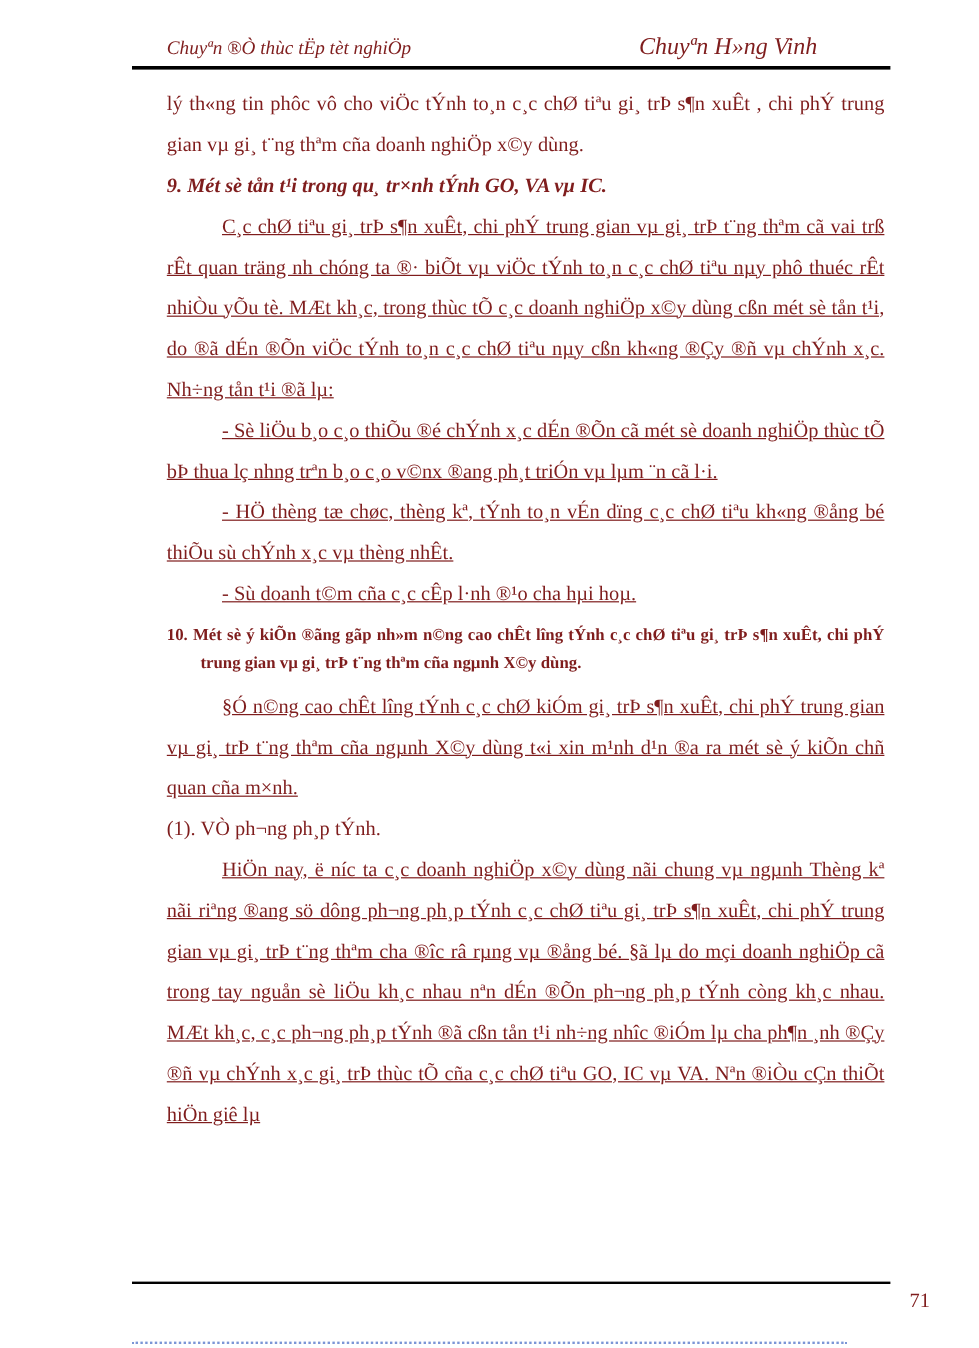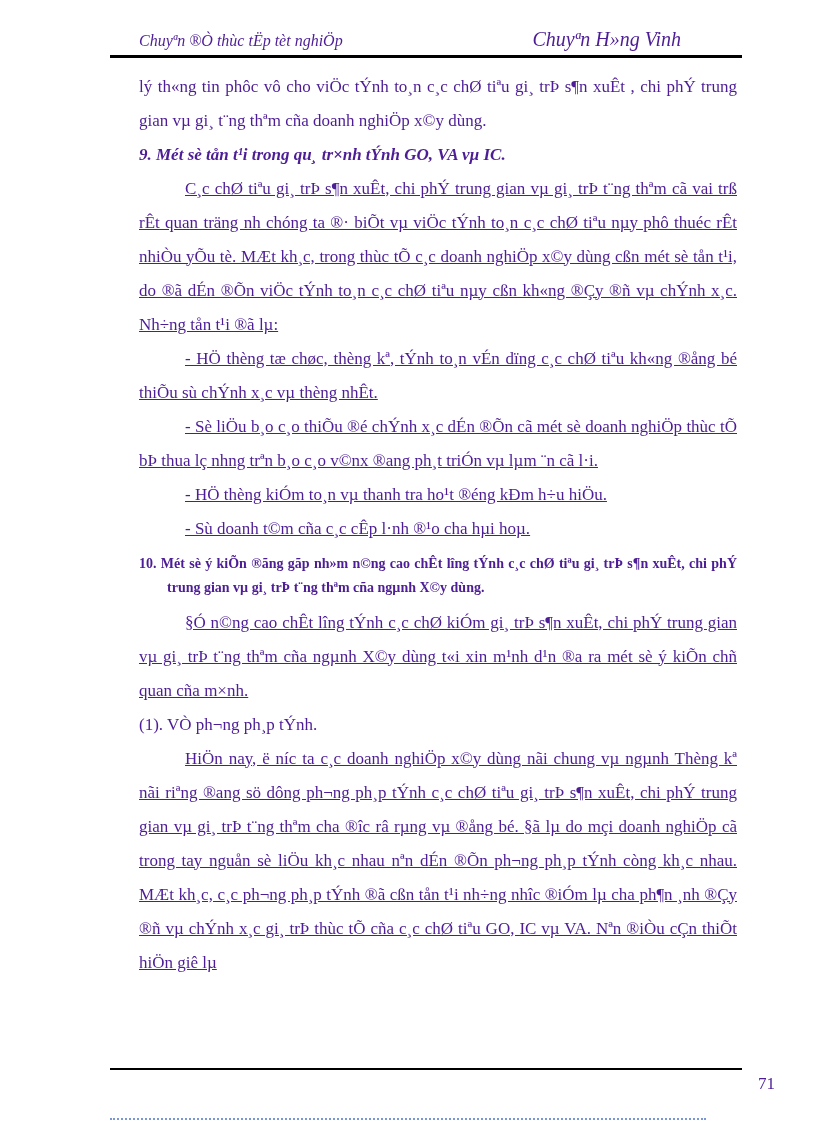--- a/index.html
+++ b/index.html
@@ -6,21 +6,21 @@
   html, body {
     margin: 0;
     padding: 0;
     background: #ffffff;
   }
   .doc {
     position: relative;
     width: 816px;
     height: 1123px;
     background: #ffffff;
-    color: #4c1d95;
+    color: #7f1d1d;
     font-family: "Liberation Serif", "DejaVu Serif", serif;
     overflow: hidden;
     margin: 0 auto;
   }
   
   .hdr {
     padding-top: 28px;
   }
   .hdr-text {
     display: flex;
@@ -112,25 +112,24 @@
     <div class="hdr-rule"></div>
   </header>
 
   <main class="body">
     <p class="para">lý th«ng tin phôc vô cho viÖc tÝnh to¸n c¸c chØ tiªu gi¸ trÞ s¶n xuÊt , chi phÝ trung gian vµ gi¸ t¨ng thªm cña doanh nghiÖp x©y dùng.</p>
 
     <h2 class="h9">9.  Mét sè tån t¹i trong qu¸ tr×nh tÝnh GO, VA vµ IC.</h2>
 
     <p class="para indent">C¸c chØ tiªu gi¸ trÞ s¶n xuÊt, chi phÝ trung gian vµ gi¸ trÞ t¨ng thªm cã vai trß rÊt quan träng nh­ chóng ta ®· biÕt vµ viÖc tÝnh to¸n c¸c chØ tiªu nµy phô thuéc rÊt nhiÒu yÕu tè. MÆt kh¸c, trong thùc tÕ c¸c doanh nghiÖp x©y dùng cßn mét sè tån t¹i, do ®ã dÉn ®Õn viÖc tÝnh to¸n c¸c chØ tiªu nµy cßn kh«ng ®Çy ®ñ vµ chÝnh x¸c. Nh÷ng tån t¹i ®ã lµ:</p>
 
+    <p class="para indent">- Sè liÖu b¸o c¸o thiÕu ®é chÝnh x¸c dÉn ®Õn cã mét sè doanh nghiÖp thùc tÕ bÞ thua lç nh­ng trªn b¸o c¸o v©nx ®ang ph¸t triÓn vµ lµm ¨n cã l·i.</p>
+
     <p class="para indent">- HÖ thèng tæ chøc, thèng kª, tÝnh to¸n vÉn dïng c¸c chØ tiªu kh«ng ®ång bé thiÕu sù chÝnh x¸c vµ thèng nhÊt.</p>
 
-    <p class="para indent">- Sè liÖu b¸o c¸o thiÕu ®é chÝnh x¸c dÉn ®Õn cã mét sè doanh nghiÖp thùc tÕ bÞ thua lç nh­ng trªn b¸o c¸o v©nx ®ang ph¸t triÓn vµ lµm ¨n cã l·i.</p>
-
-    <p class="para indent">- HÖ thèng kiÓm to¸n vµ thanh tra ho¹t ®éng kÐm h÷u hiÖu.</p>
 
     <p class="para indent">- Sù doanh t©m cña c¸c cÊp l·nh ®¹o ch­a hµi hoµ.</p>
 
     <h2 class="h10">10. Mét sè ý kiÕn ®ãng gãp nh»m n©ng cao chÊt l­îng  tÝnh c¸c chØ tiªu gi¸ trÞ s¶n xuÊt, chi phÝ trung gian vµ gi¸ trÞ t¨ng thªm cña ngµnh X©y dùng.</h2>
 
     <p class="para indent">§Ó n©ng cao chÊt l­îng  tÝnh c¸c chØ kiÓm gi¸ trÞ s¶n xuÊt, chi phÝ trung gian vµ gi¸ trÞ t¨ng thªm cña ngµnh X©y dùng t«i xin m¹nh d¹n ®­a ra  mét sè ý kiÕn chñ quan cña m×nh.</p>
 
     <p class="para">(1). VÒ ph­¬ng  ph¸p tÝnh.</p>
 
     <p class="para indent">HiÖn nay, ë n­íc  ta c¸c doanh nghiÖp x©y dùng nãi chung vµ ngµnh Thèng kª nãi riªng ®ang sö dông ph­¬ng  ph¸p tÝnh c¸c chØ tiªu gi¸ trÞ s¶n xuÊt, chi phÝ trung gian vµ gi¸ trÞ t¨ng thªm ch­a ®­îc  râ rµng vµ ®ång bé. §ã lµ do mçi doanh nghiÖp cã trong tay nguån sè liÖu kh¸c nhau nªn dÉn ®Õn ph­¬ng  ph¸p tÝnh còng kh¸c nhau. MÆt kh¸c, c¸c ph­¬ng  ph¸p tÝnh ®ã cßn tån t¹i nh÷ng nh­îc  ®iÓm lµ ch­a  ph¶n ¸nh ®Çy ®ñ vµ chÝnh x¸c gi¸ trÞ thùc tÕ cña c¸c chØ tiªu GO, IC vµ VA. Nªn ®iÒu cÇn thiÕt hiÖn giê lµ</p>

